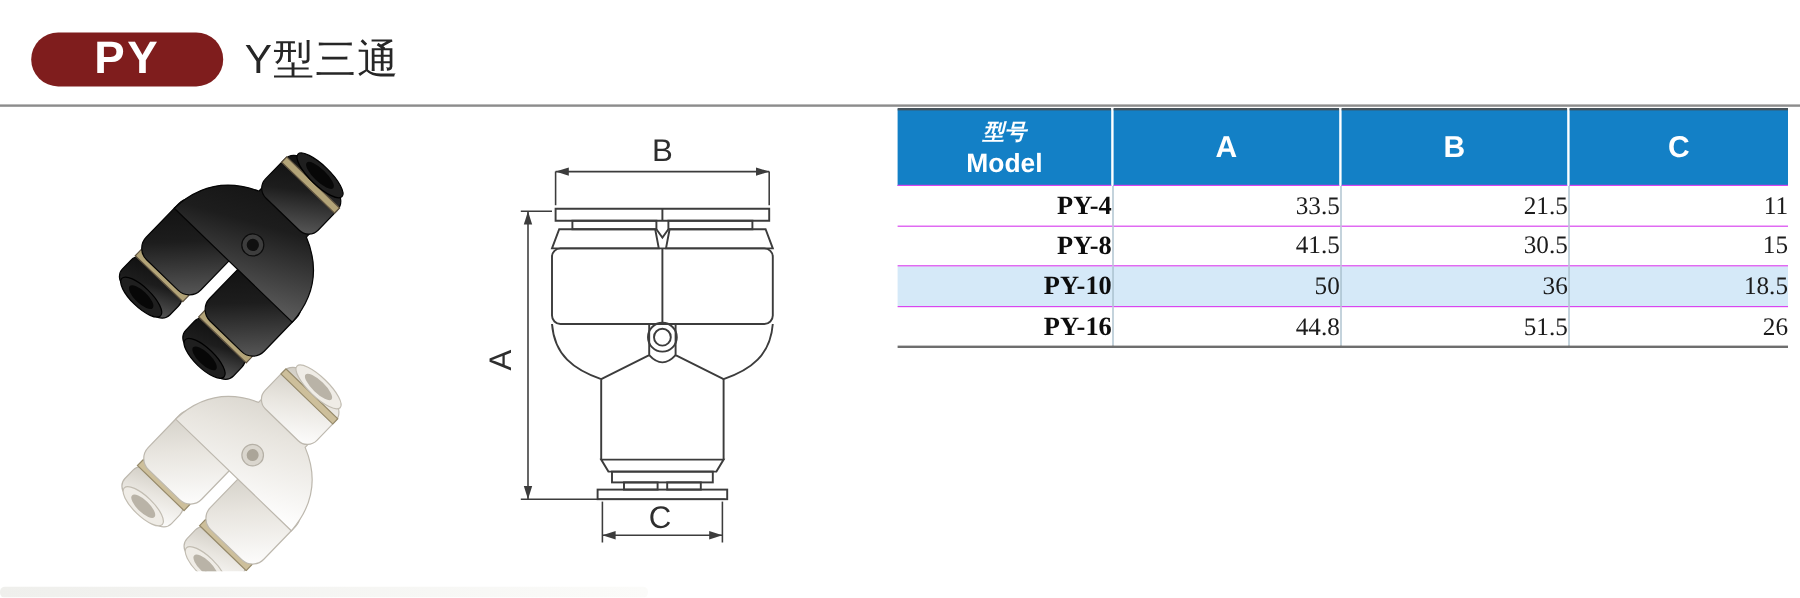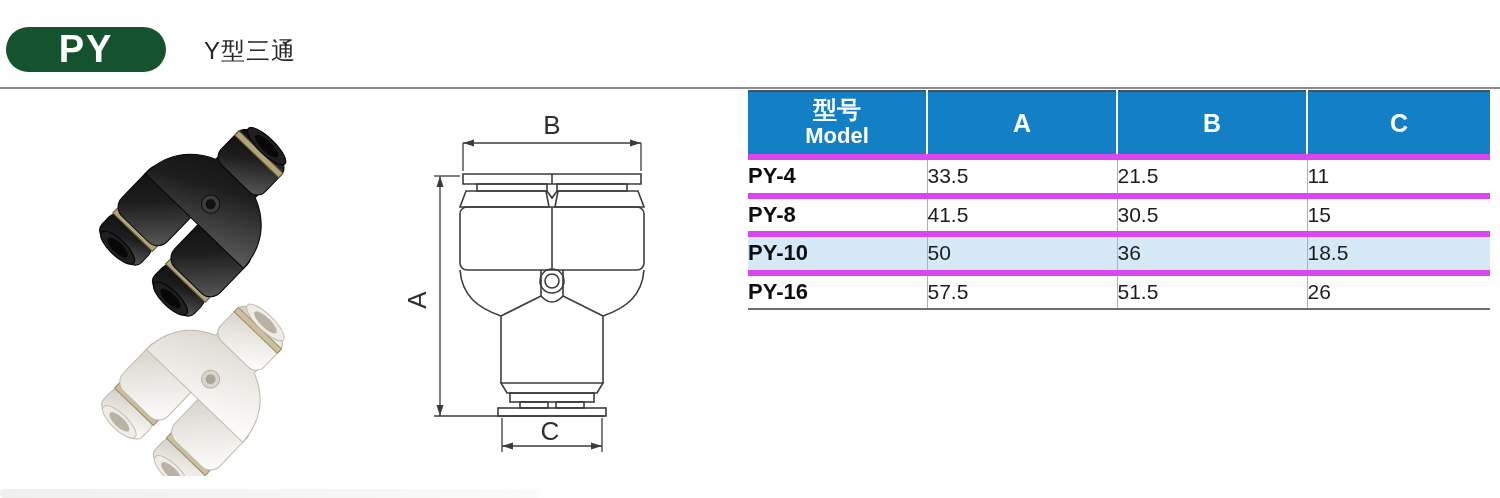--- a/index.html
+++ b/index.html
@@ -2,28 +2,28 @@
 <html><head>
 <meta charset="utf-8">
 <style>
   html,body{margin:0;padding:0;}
   body{
     width:1500px;height:498px;position:relative;background:#ffffff;
     font-family:"Liberation Sans", sans-serif;overflow:hidden;
   }
   
   .badge{
-    position:absolute;left:6px;top:27px;width:160px;height:45px;
-    background:#14532d;border-radius:23px;color:#fff;
+    position:absolute;left:26px;top:27px;width:160px;height:45px;
+    background:#7f1d1d;border-radius:23px;color:#fff;
     display:flex;align-items:center;justify-content:center;
     font-size:38px;font-weight:bold;letter-spacing:2px;
   }
   .title{
     position:absolute;left:204px;top:27px;height:45px;line-height:47px;
-    font-size:24px;color:#262626;letter-spacing:1px;
+    font-size:34px;color:#262626;letter-spacing:1px;
   }
   .rule{position:absolute;left:0;top:87px;width:1500px;height:2px;background:#8c8c8c;}
   .artifact{
     position:absolute;left:0;top:489px;width:540px;height:9px;
     background:linear-gradient(to right,#efefec,#fbfbf9);border-radius:4px;
   }
   
   .photo{position:absolute;left:60px;top:98px;width:300px;height:378px;}
   .fit .cap,.fit .body{stroke-width:1;}
   .black .cap,.black .body{fill:url(#gB);stroke:#050505;}
@@ -50,26 +50,27 @@
   .spec{
     position:absolute;left:748px;top:90px;width:742px;
     border-collapse:collapse;table-layout:fixed;
     border-top:2px solid #45535c;border-bottom:2px solid #6e6e6e;
   }
   .spec th{
     background:#1380c6;color:#ffffff;height:62px;vertical-align:middle;
     text-align:center;font-size:25px;font-weight:bold;padding:0;
   }
   .spec th + th{border-left:2px solid #ffffff;}
-  .spec th .cn{display:block;font-size:24px;line-height:26px;}
+  .spec th .cn{display:block;font-size:18px;line-height:26px;font-style:italic;}
   .spec th .en{display:block;font-size:22px;line-height:26px;}
   .spec td{
-    height:32.6px;text-align:left;vertical-align:middle;
-    font-size:21px;color:#1c1c1c;border-top:6px solid #d946ef;padding:0;
+    height:32.6px;text-align:right;vertical-align:middle;
+    font-size:21px;color:#1c1c1c;border-top:1px solid #d946ef;padding:0;
     background:#ffffff;
+    font-family:Liberation Serif, serif;
   }
   .spec td + td{border-left:1px solid #9db6c6;}
   .spec td:first-child{font-weight:bold;font-size:22px;color:#0d0d0d;}
   .spec tr.alt td{background:#d5e9f8;}
 </style>
 </head>
 <body>
 
 <div class="badge">PY</div>
 <div class="title">Y型三通</div>
@@ -208,20 +209,20 @@
       <td>15</td>
     </tr>
     <tr class="alt">
       <td>PY-10</td>
       <td>50</td>
       <td>36</td>
       <td>18.5</td>
     </tr>
     <tr>
       <td>PY-16</td>
-      <td>57.5</td>
+      <td>44.8</td>
       <td>51.5</td>
       <td>26</td>
     </tr>
   </tbody>
 </table>
 
 <div class="artifact"></div>
 
 </body></html>

